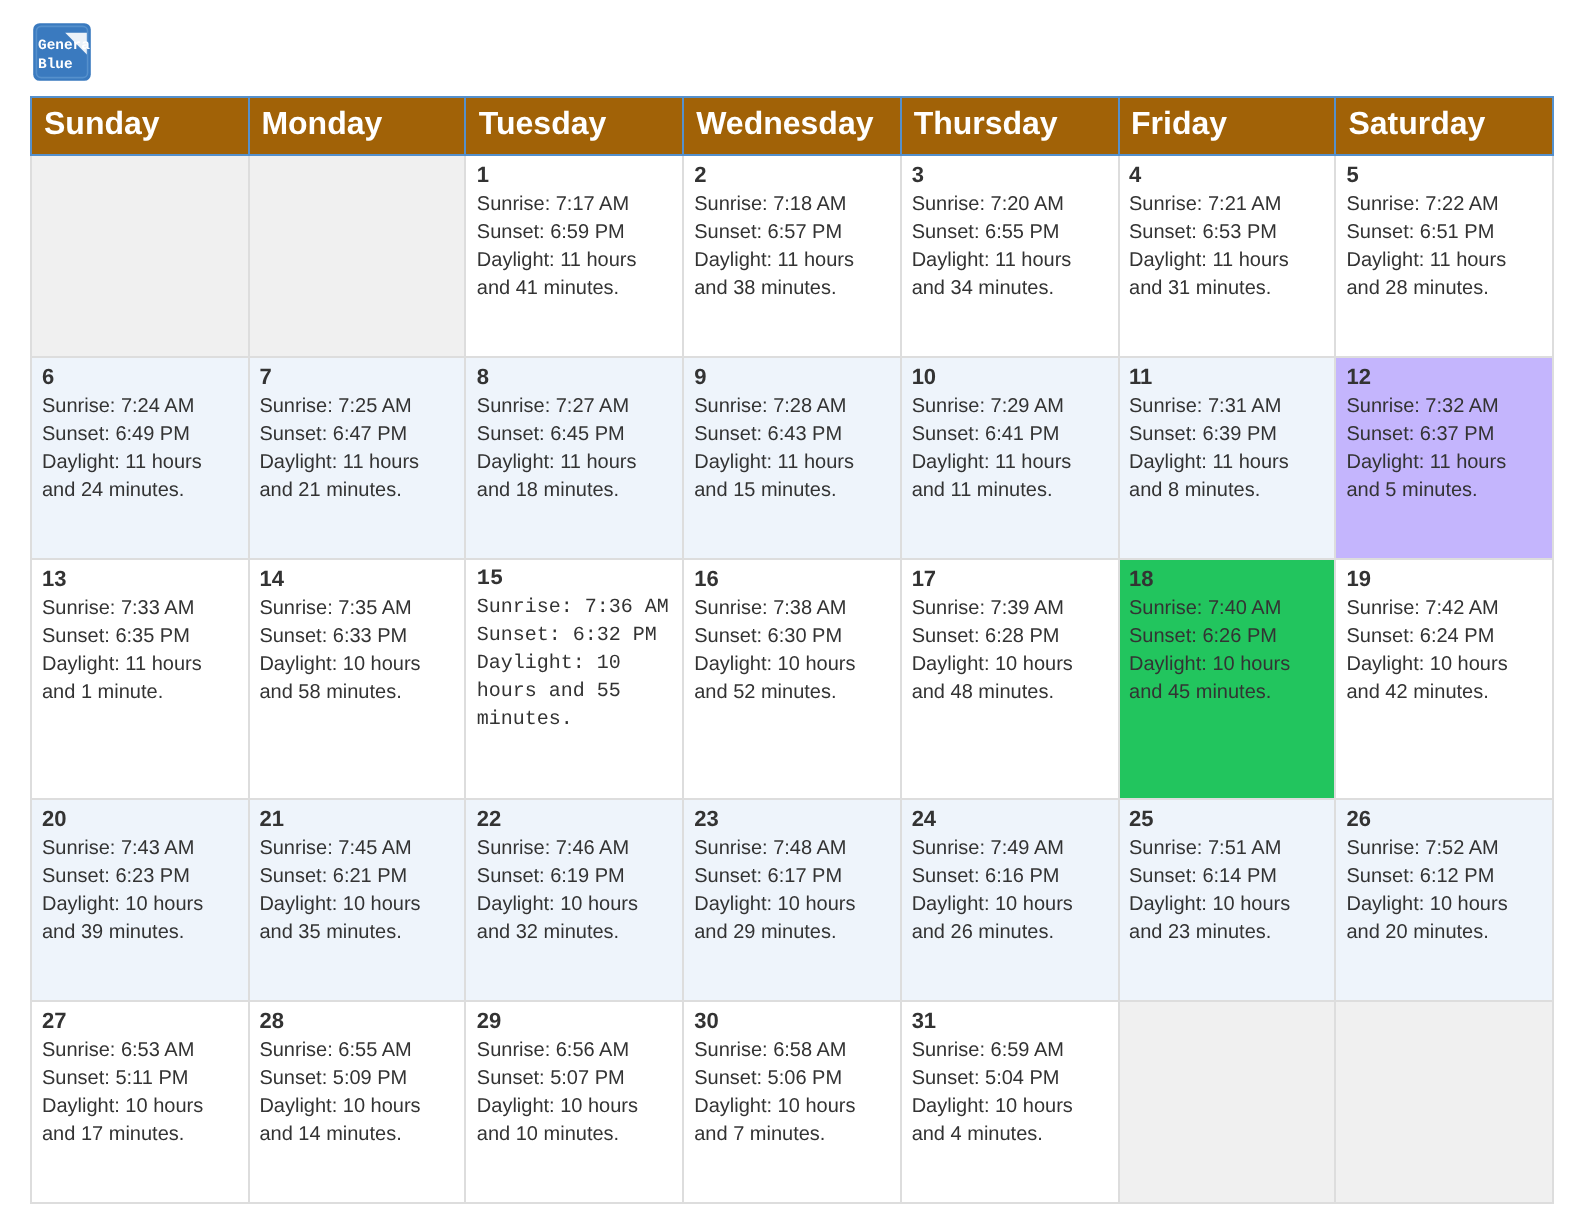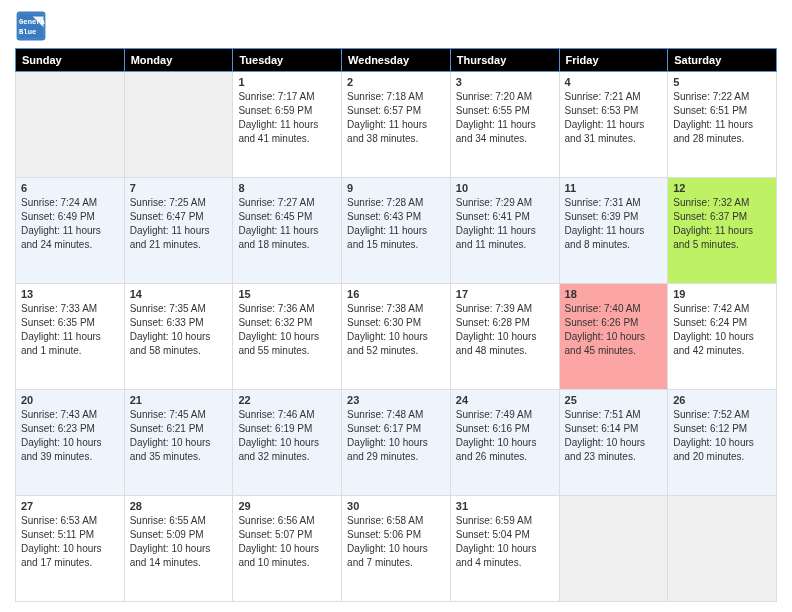--- a/index.html
+++ b/index.html
@@ -46,25 +46,25 @@
       color: #444;
     }
     .calendar {
       flex: 1;
       border: 1px solid #ccc;
       border-collapse: collapse;
       width: 100%;
       table-layout: fixed;
     }
     .calendar th {
-      background: #000000;
+      background: #a16207;
       color: #fff;
       text-align: left;
       padding: 5px 6px;
-      font-size: 11px;
+      font-size: 16px;
       font-weight: bold;
       border: 1px solid #5590cc;
     }
     .calendar td {
       vertical-align: top;
       padding: 4px 5px;
       font-size: 9.5px;
       color: #333;
       border: 1px solid #ddd;
       height: 78px;
@@ -146,35 +146,35 @@
           <td style="background: rgb(238, 244, 251);"><span class="day-number">7</span>
         <span class="day-info">Sunrise: 7:25 AM<br>Sunset: 6:47 PM<br>Daylight: 11 hours and 21 minutes.</span></td>
           <td style="background: rgb(238, 244, 251);"><span class="day-number">8</span>
         <span class="day-info">Sunrise: 7:27 AM<br>Sunset: 6:45 PM<br>Daylight: 11 hours and 18 minutes.</span></td>
           <td style="background: rgb(238, 244, 251);"><span class="day-number">9</span>
         <span class="day-info">Sunrise: 7:28 AM<br>Sunset: 6:43 PM<br>Daylight: 11 hours and 15 minutes.</span></td>
           <td style="background: rgb(238, 244, 251);"><span class="day-number">10</span>
         <span class="day-info">Sunrise: 7:29 AM<br>Sunset: 6:41 PM<br>Daylight: 11 hours and 11 minutes.</span></td>
           <td style="background: rgb(238, 244, 251);"><span class="day-number">11</span>
         <span class="day-info">Sunrise: 7:31 AM<br>Sunset: 6:39 PM<br>Daylight: 11 hours and 8 minutes.</span></td>
-          <td style="background: #bef264; margin-left: 23px;"><span class="day-number">12</span>
+          <td style="background: #c4b5fd; margin-left: 23px;"><span class="day-number">12</span>
         <span class="day-info">Sunrise: 7:32 AM<br>Sunset: 6:37 PM<br>Daylight: 11 hours and 5 minutes.</span></td>
         </tr>
         <tr>
           <td style="background: rgb(255, 255, 255);"><span class="day-number">13</span>
         <span class="day-info">Sunrise: 7:33 AM<br>Sunset: 6:35 PM<br>Daylight: 11 hours and 1 minute.</span></td>
           <td style="background: rgb(255, 255, 255);"><span class="day-number">14</span>
         <span class="day-info">Sunrise: 7:35 AM<br>Sunset: 6:33 PM<br>Daylight: 10 hours and 58 minutes.</span></td>
-          <td style="background: rgb(255, 255, 255);"><span class="day-number">15</span>
+          <td style="background: rgb(255, 255, 255); font-family: Liberation Mono, monospace;"><span class="day-number">15</span>
         <span class="day-info">Sunrise: 7:36 AM<br>Sunset: 6:32 PM<br>Daylight: 10 hours and 55 minutes.</span></td>
           <td style="background: rgb(255, 255, 255);"><span class="day-number">16</span>
         <span class="day-info">Sunrise: 7:38 AM<br>Sunset: 6:30 PM<br>Daylight: 10 hours and 52 minutes.</span></td>
           <td style="background: rgb(255, 255, 255);"><span class="day-number">17</span>
         <span class="day-info">Sunrise: 7:39 AM<br>Sunset: 6:28 PM<br>Daylight: 10 hours and 48 minutes.</span></td>
-          <td style="background: #fca5a5;"><span class="day-number">18</span>
+          <td style="background: #22c55e;"><span class="day-number">18</span>
         <span class="day-info">Sunrise: 7:40 AM<br>Sunset: 6:26 PM<br>Daylight: 10 hours and 45 minutes.</span></td>
           <td style="background: rgb(255, 255, 255);"><span class="day-number">19</span>
         <span class="day-info">Sunrise: 7:42 AM<br>Sunset: 6:24 PM<br>Daylight: 10 hours and 42 minutes.</span></td>
         </tr>
         <tr>
           <td style="background: rgb(238, 244, 251); margin-top: 16px;"><span class="day-number">20</span>
         <span class="day-info">Sunrise: 7:43 AM<br>Sunset: 6:23 PM<br>Daylight: 10 hours and 39 minutes.</span></td>
           <td style="background: rgb(238, 244, 251);"><span class="day-number">21</span>
         <span class="day-info">Sunrise: 7:45 AM<br>Sunset: 6:21 PM<br>Daylight: 10 hours and 35 minutes.</span></td>
           <td style="background: rgb(238, 244, 251);"><span class="day-number">22</span>

